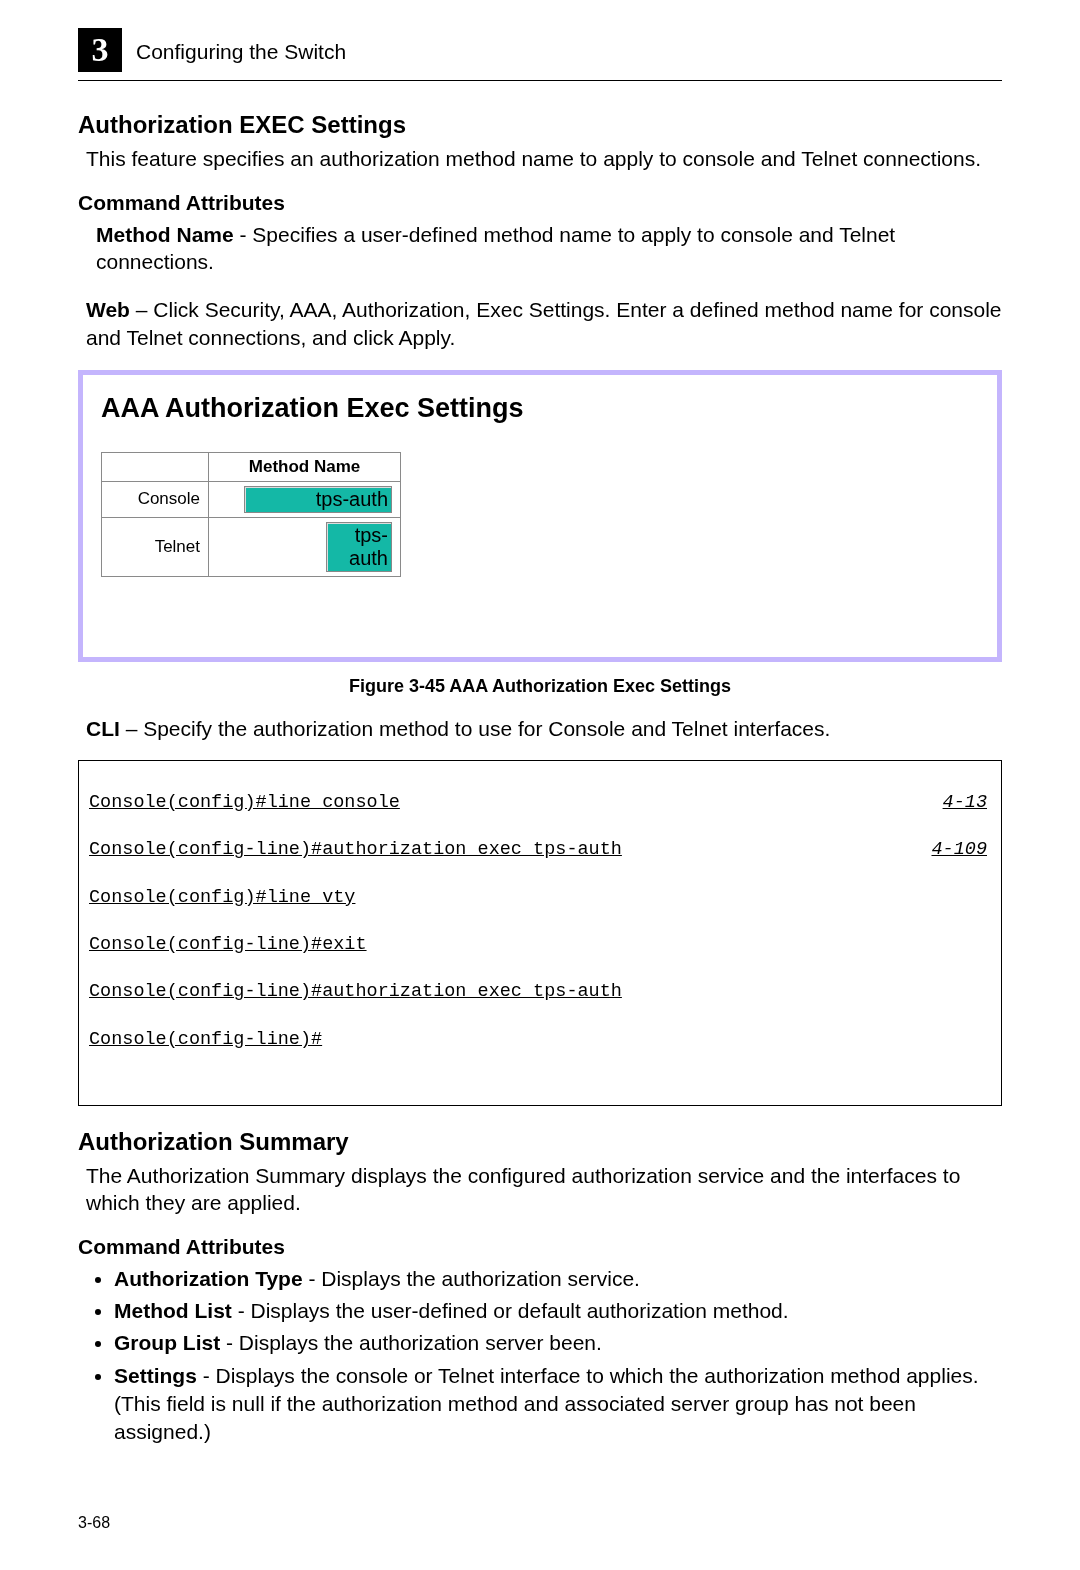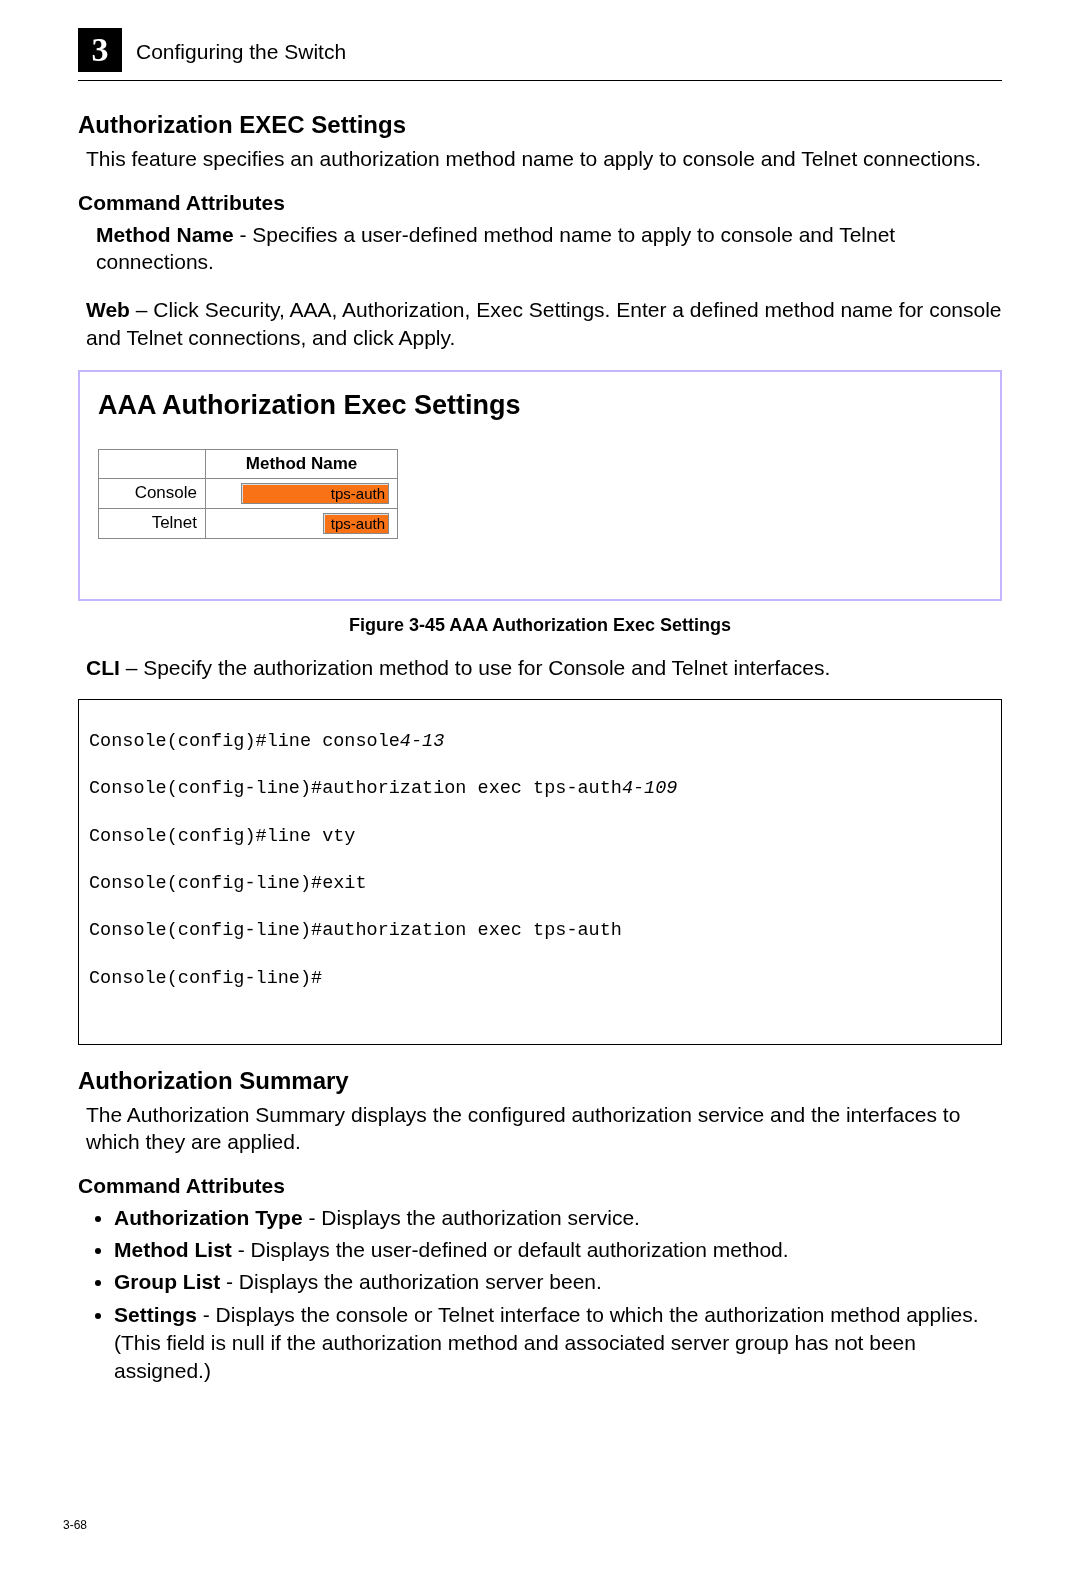--- a/index.html
+++ b/index.html
@@ -64,23 +64,23 @@
     margin: 0 0 18px 8px;
   }
   .attr-line {
     font-size: 21px;
     line-height: 1.32;
     margin: 0 0 20px 0;
     padding-left: 18px;
   }
   .bold { font-weight: bold; }
   .figure-box {
-    border: 2px solid #c4b5fd;
+    border: 5px solid #c4b5fd;
     margin: 18px 0 8px 0;
-    padding: 18px 18px 60px 18px;
+    padding: 18px 18px 80px 18px;
     background: #fff;
   }
   .figure-heading {
     font-family: Arial, Helvetica, sans-serif;
     font-weight: bold;
     font-size: 27px;
     margin: 0 0 28px 0;
   }
   .settings-table {
     border-collapse: collapse;
@@ -98,24 +98,24 @@
   .settings-table th.method {
     font-weight: bold;
     text-align: center;
     width: 175px;
   }
   .settings-table td.label-cell {
     width: 90px;
   }
   .mock-input {
     font-family: Arial, sans-serif;
-    font-size: 15px;
+    font-size: 20px;
     border: 1px solid #888;
     padding: 1px 3px;
-    background: #f97316;
+    background: #14b8a6;
     display: inline-block;
     min-width: 52px;
     box-shadow: inset 1px 1px 0 #ddd;
   }
   .mock-input.wide { width: 140px; }
   .mock-input.narrow { width: 58px; }
   .figure-caption {
     text-align: center;
     font-weight: bold;
     font-size: 18px;
@@ -126,40 +126,42 @@
     padding: 6px 10px;
     font-family: "Courier New", monospace;
     font-size: 18.5px;
     line-height: 1.28;
     white-space: pre;
     position: relative;
     margin-bottom: 22px;
   }
   .cli-line {
     display: flex;
+    justify-content: space-between;
+    text-decoration: underline;
   }
   .cli-ref {
     font-style: italic;
     color: #000000;
     padding-right: 4px;
   }
   ul.attr-list {
     margin: 6px 0 0 0;
     padding: 0 0 0 36px;
     font-size: 21px;
     line-height: 1.34;
   }
   ul.attr-list li {
     margin-bottom: 4px;
   }
   .page-number {
     position: absolute;
     bottom: 38px;
-    left: 63px;
-    font-size: 12px;
+    left: 78px;
+    font-size: 16px;
   }
 </style>
 </head>
 <body>
 
 <div class="page">
 
   <div class="header-row">
     <div class="chapter-badge">3</div>
     <div class="header-title">Configuring the Switch</div>

